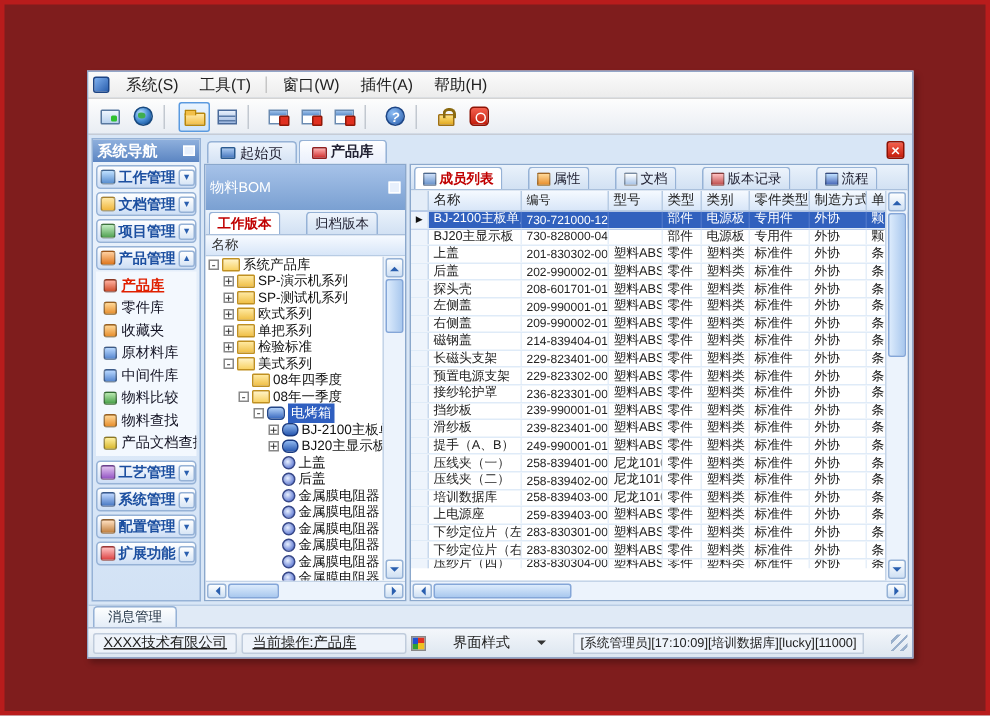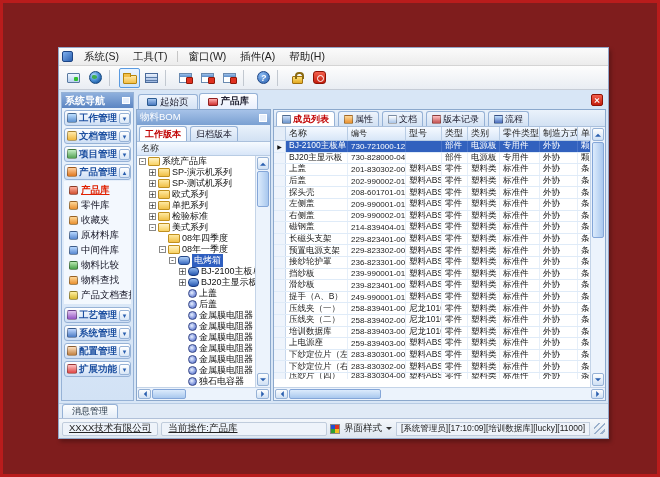--- a/index.html
+++ b/index.html
@@ -81,24 +81,24 @@
   .di-prod{background:linear-gradient(#ffb0b0,#d03030);border:1px solid #902020;}
   .closebtn{position:absolute;right:3px;top:2px;width:12px;height:12px;border-radius:2px;
             background:linear-gradient(#f4604e,#c41d0c);border:1px solid #8d1204;}
   .closebtn::before,.closebtn::after{content:"";position:absolute;left:2px;top:4.5px;width:6px;height:1.4px;background:#fff;}
   .closebtn::before{transform:rotate(45deg);} .closebtn::after{transform:rotate(-45deg);}
 
   .panels{flex:1;display:flex;gap:2px;overflow:hidden;}
 
   
   .bom-panel{width:135px;flex:none;display:flex;flex-direction:column;border:1px solid #8ba8cc;background:#fff;overflow:hidden;}
-  .phead{height:15px;flex:none;background:linear-gradient(#a6c2e8,#7aa0d2);color:#fff;font-size:9.5px;
+  .phead{height:30px;flex:none;background:linear-gradient(#a6c2e8,#7aa0d2);color:#fff;font-size:9.5px;
          display:flex;align-items:center;justify-content:space-between;padding:0 3px;}
   .pin{width:8px;height:8px;background:#e8f0fc;border:1px solid #fff;flex:none;}
-  .ptabs{height:17px;flex:none;display:flex;align-items:flex-end;gap:3px;background:linear-gradient(#eaf2fb,#d2e1f3);
+  .ptabs{height:17px;flex:none;display:flex;align-items:flex-end;gap:17px;background:linear-gradient(#eaf2fb,#d2e1f3);
          padding-left:2px;border-bottom:1px solid #aac0dc;}
   .ptab{height:15px;padding:0 5px;font-size:9px;display:flex;align-items:center;gap:2px;border:1px solid #96b2d6;border-bottom:none;
         border-radius:3px 3px 0 0;background:linear-gradient(#eef4fc,#d2e1f3);color:#223;white-space:nowrap;}
   .ptab.active{background:#fff;color:#c00000;font-weight:bold;}
   .tabic{width:9px;height:9px;border-radius:1px;flex:none;border:1px solid rgba(0,0,0,.3);}
   .ti-grid{background:linear-gradient(#cfe0f8,#6a94cc);} .ti-prop{background:linear-gradient(#ffd898,#e89030);}
   .ti-doc{background:linear-gradient(#ffffff,#a8c4e8);} .ti-ver{background:linear-gradient(#ffc0c0,#c05050);}
   .ti-flow{background:linear-gradient(#c0e0ff,#4868b8);}
   .pbody{flex:1;display:flex;flex-direction:column;overflow:hidden;}
   .tree-colhead{height:14px;flex:none;background:linear-gradient(#f6faff,#d8e6f8);border-bottom:1px solid #b8cce4;
@@ -155,21 +155,21 @@
   .gridwrap .vscroll{bottom:13px;}
 
   
   .msgrow{height:15px;flex:none;background:#e0eaf6;display:flex;align-items:flex-end;padding-left:3px;border-top:1px solid #b8cce4;}
   .msgtab{height:14px;padding:0 9px;font-size:9px;background:linear-gradient(#fdfefe,#e4edf8);border:1px solid #96b2d6;border-bottom:none;
           border-radius:3px 3px 0 0;color:#234;display:flex;align-items:center;}
   .statusbar{height:20px;flex:none;background:linear-gradient(#f4f7fb,#dde6f0);border-top:1px solid #b0c0d8;
              display:flex;align-items:center;font-size:9.5px;color:#222;padding:0 3px;gap:3px;}
   .st-cell{border:1px solid #c0ccdc;border-radius:2px;padding:0 6px;background:#eef3fa;height:14px;display:flex;align-items:center;white-space:nowrap;text-decoration:underline;}
   .st-op{flex:1;justify-content:flex-start;}
-  .st-right{display:flex;align-items:center;gap:4px;}
+  .st-right{display:flex;align-items:center;gap:18px;}
   .style-icon{width:10px;height:10px;flex:none;border:1px solid #888;
               background:conic-gradient(#e03020 0 25%,#f0c020 0 50%,#30a030 0 75%,#2050d0 0);}
   .dd-arrow{width:0;height:0;border:3px solid transparent;border-top-color:#333;margin-top:3px;}
   .st-session{border:1px solid #c0ccdc;background:#eef3fa;padding:0 4px;height:14px;display:flex;align-items:center;font-size:8.5px;white-space:nowrap;}
   .grip{width:11px;height:11px;flex:none;background:
         repeating-linear-gradient(135deg,transparent 0 3px,#9ab0cc 3px 4.5px);}
 </style>
 </head>
 <body>
 

